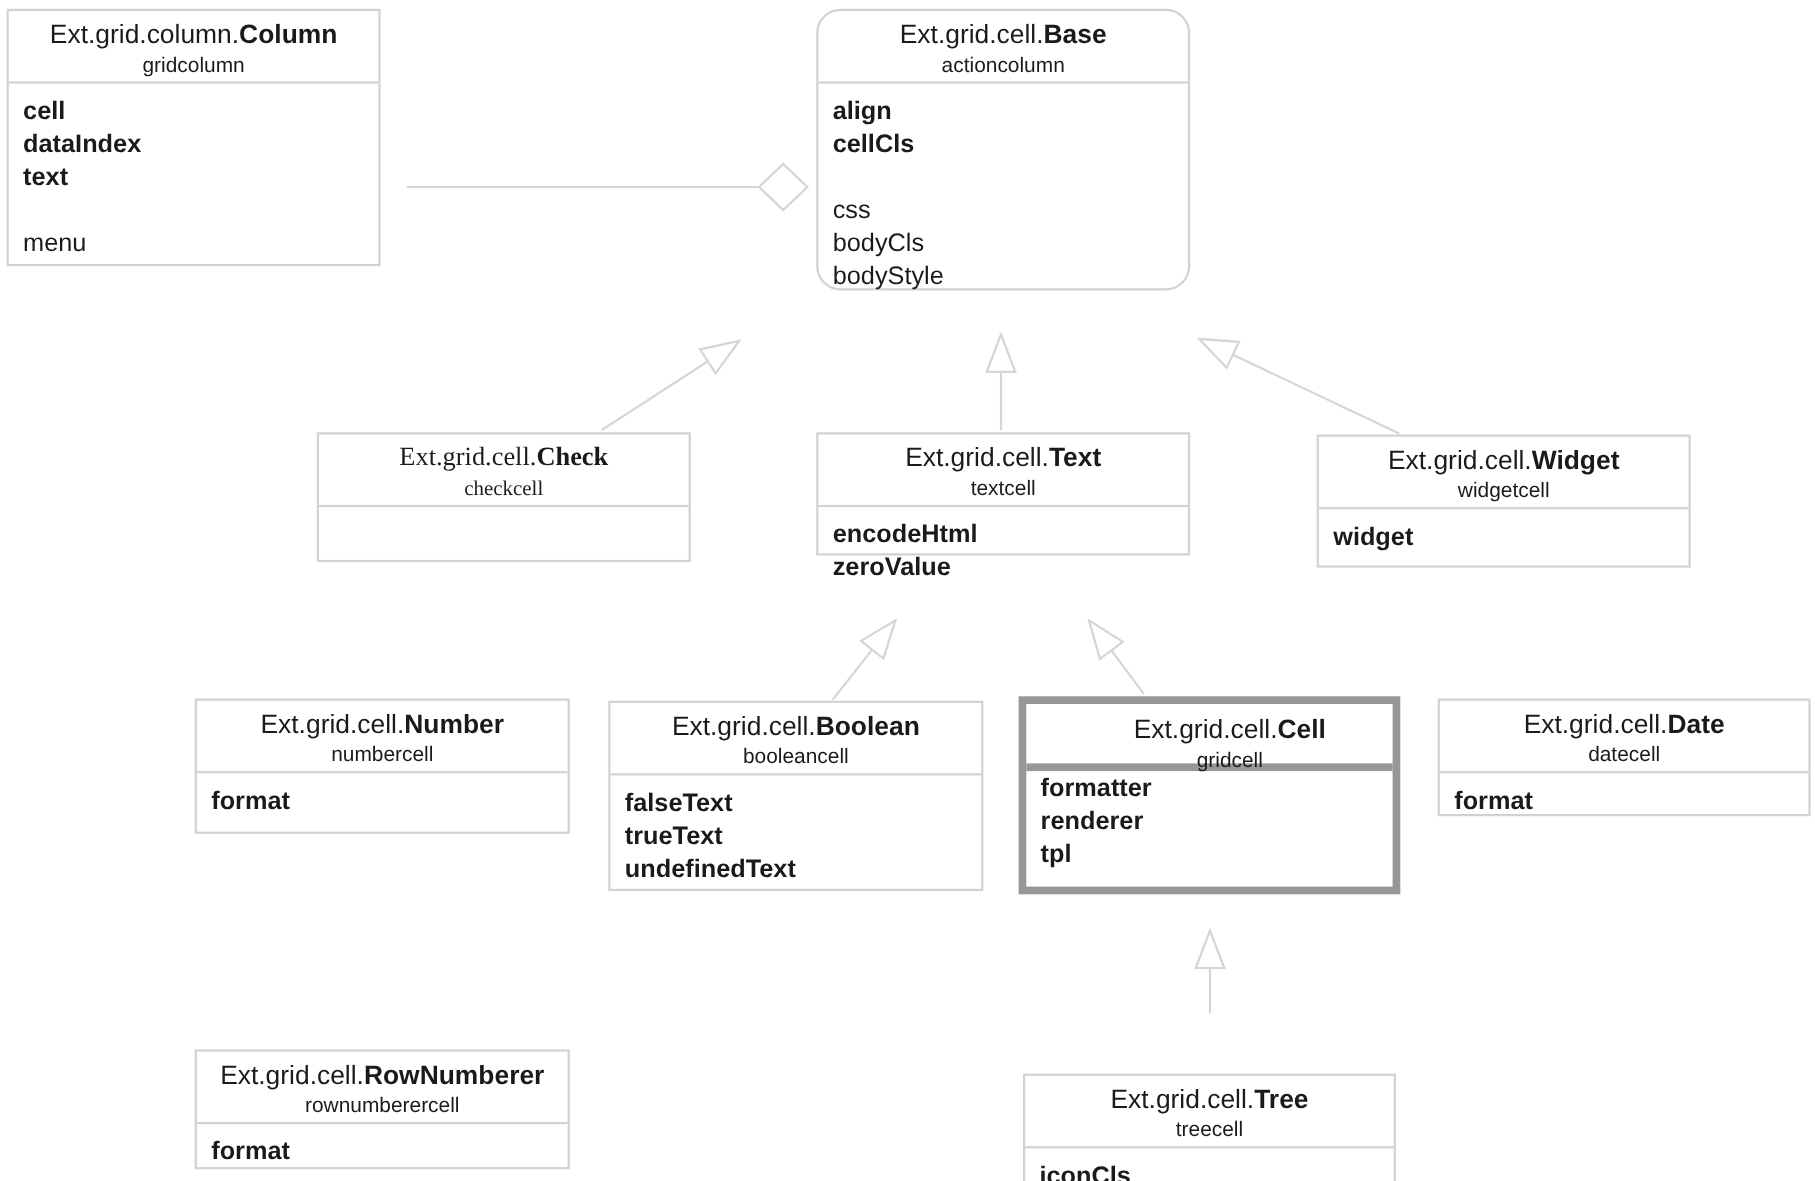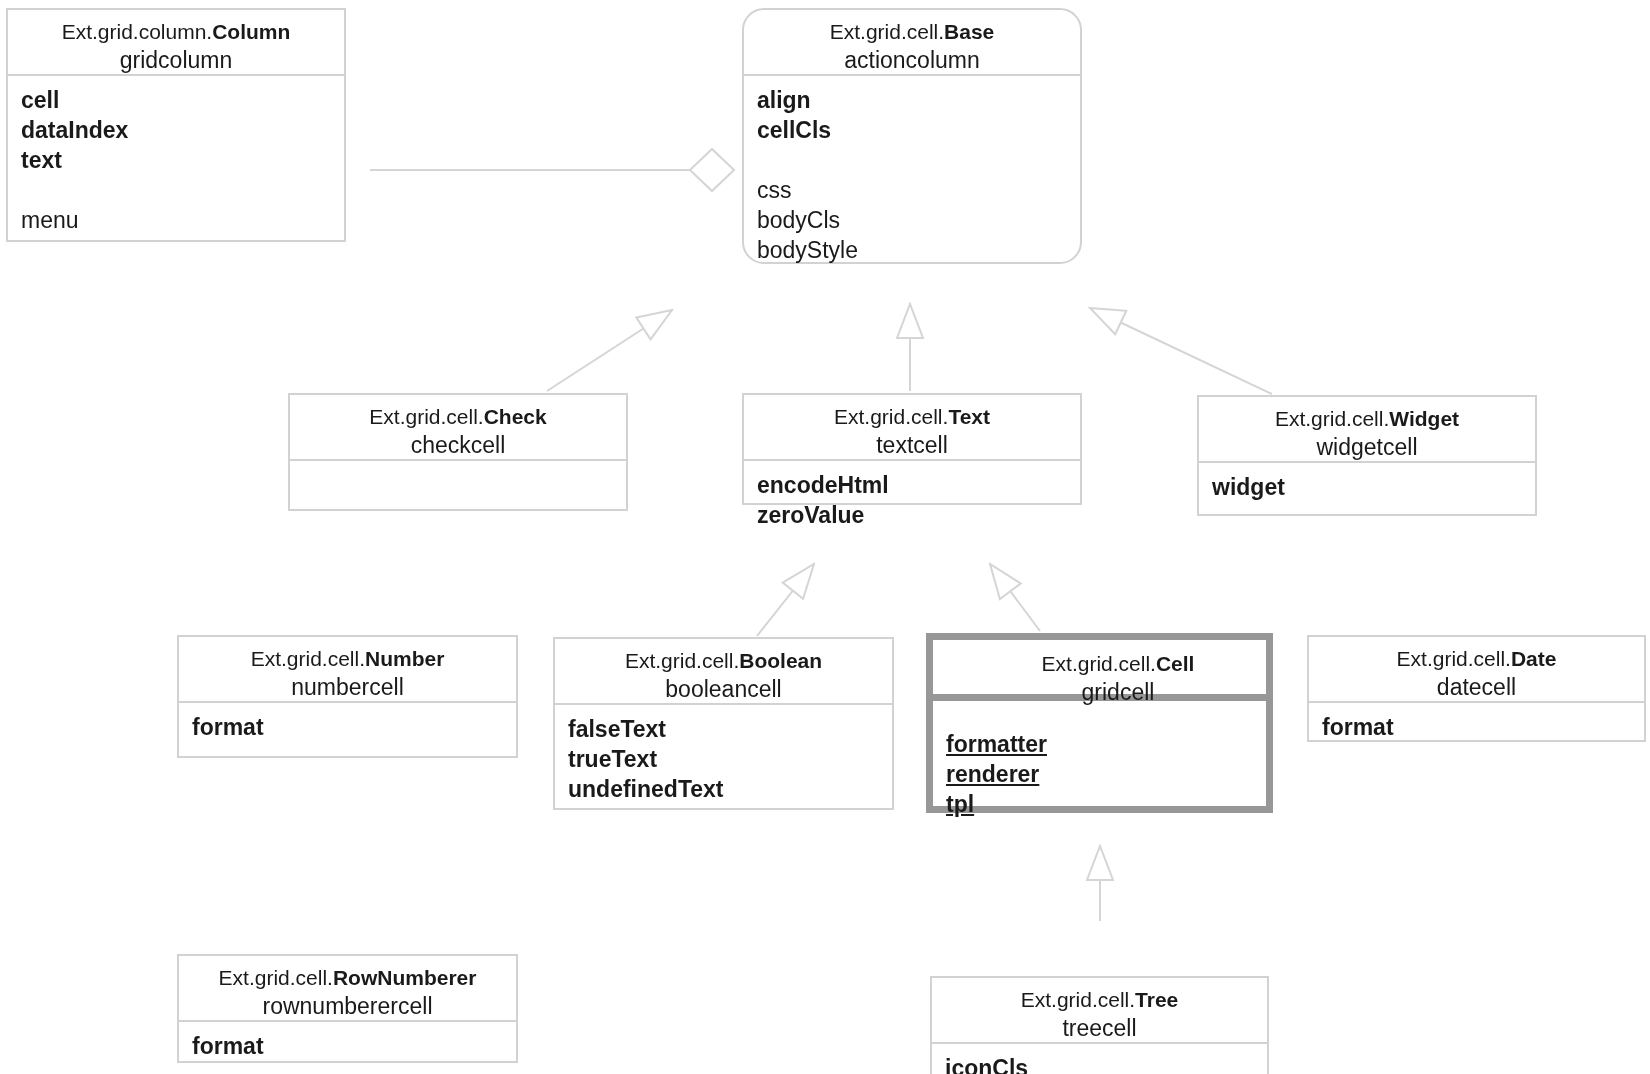--- a/index.html
+++ b/index.html
@@ -26,31 +26,31 @@
     background:var(--bg);
     border:2px solid var(--box-border);
     cursor:pointer;
   }
   .cls-title{
     border-bottom:2px solid var(--box-border);
     text-align:center;
     padding-top:7px;
     height:66px;
   }
-  .t1{font-size:21px;line-height:29px;font-weight:400;}
+  .t1{font-size:24px;line-height:29px;font-weight:400;}
   .t1 b{font-weight:700;}
-  .t2{font-size:23px;line-height:28px;font-weight:400;}
+  .t2{font-size:19px;line-height:28px;font-weight:400;}
   .cls-body{padding:9px 6px 0 13px;}
   .item{font-size:23px;line-height:30px;height:30px;white-space:nowrap;}
   .item.bold{font-weight:700;}
   .spacer{height:30px;}
   
   .cls-box.hl{border:7px solid var(--hl-border);}
   .cls-box.hl .cls-title{border-bottom:7px solid var(--hl-border);height:61px;padding-top:9px;padding-left:37px;}
-  .cls-box.hl .cls-body{padding-top:28px;text-decoration:underline;}
+  .cls-box.hl .cls-body{padding-top:0;}
 </style>
 </head>
 <body>
 
 <div class="canvas">
 
   <svg class="wires" width="1650" height="1074" viewBox="0 0 1650 1074">
     <defs>
       <marker id="tri" viewBox="0 0 38 30" refX="36" refY="15" markerWidth="38" markerHeight="30" orient="auto" markerUnits="userSpaceOnUse">
         <path d="M2,2 L36,15 L2,28 Z" fill="#ffffff" stroke="#d5d5d5" stroke-width="2"></path>
@@ -100,21 +100,21 @@
         </div>
       <div class="spacer"></div>
       <div>
           <div class="item">css</div>
           <div class="item">bodyCls</div>
           <div class="item">bodyStyle</div>
         </div>
     </div>
   </div>
 
-  <div class="cls-box" style="left:288px;top:393px;width:340px;height:118px;">
+  <div class="cls-box" style="left:288px;top:393px;width:340px;height:118px;font-family:Liberation Serif, serif;">
     <div class="cls-title">
       <div class="t1"><span>Ext.grid.cell.</span><b>Check</b></div>
       <div class="t2">checkcell</div>
     </div>
     <div class="cls-body"></div>
   </div>
 
   <div class="cls-box" style="left:742px;top:393px;width:340px;height:112px;">
     <div class="cls-title">
       <div class="t1"><span>Ext.grid.cell.</span><b>Text</b></div>

